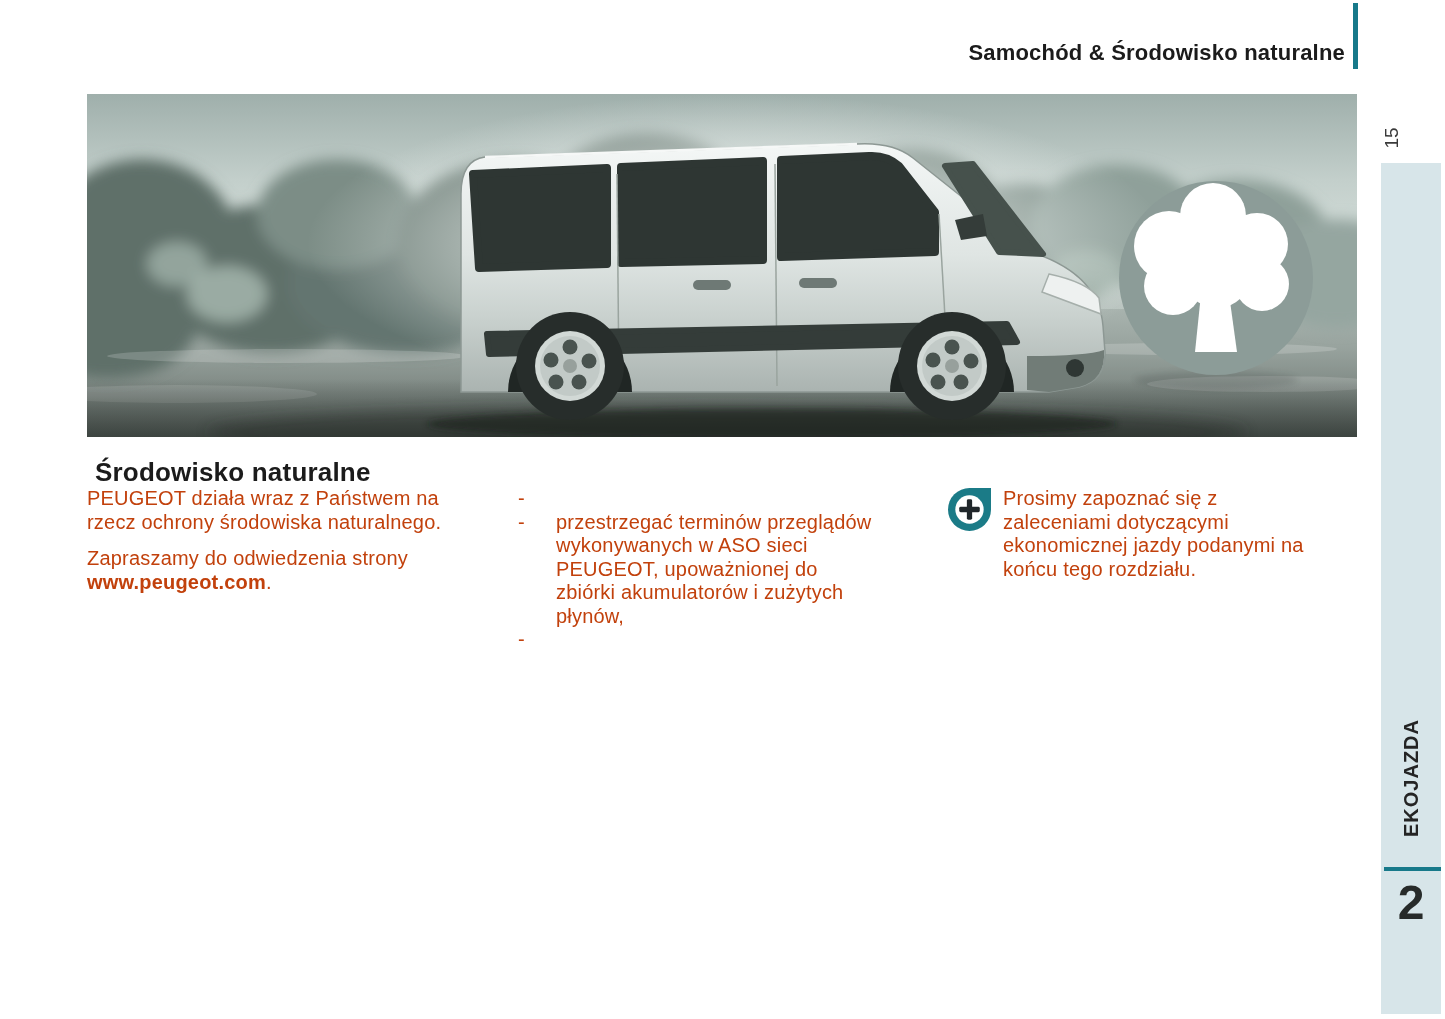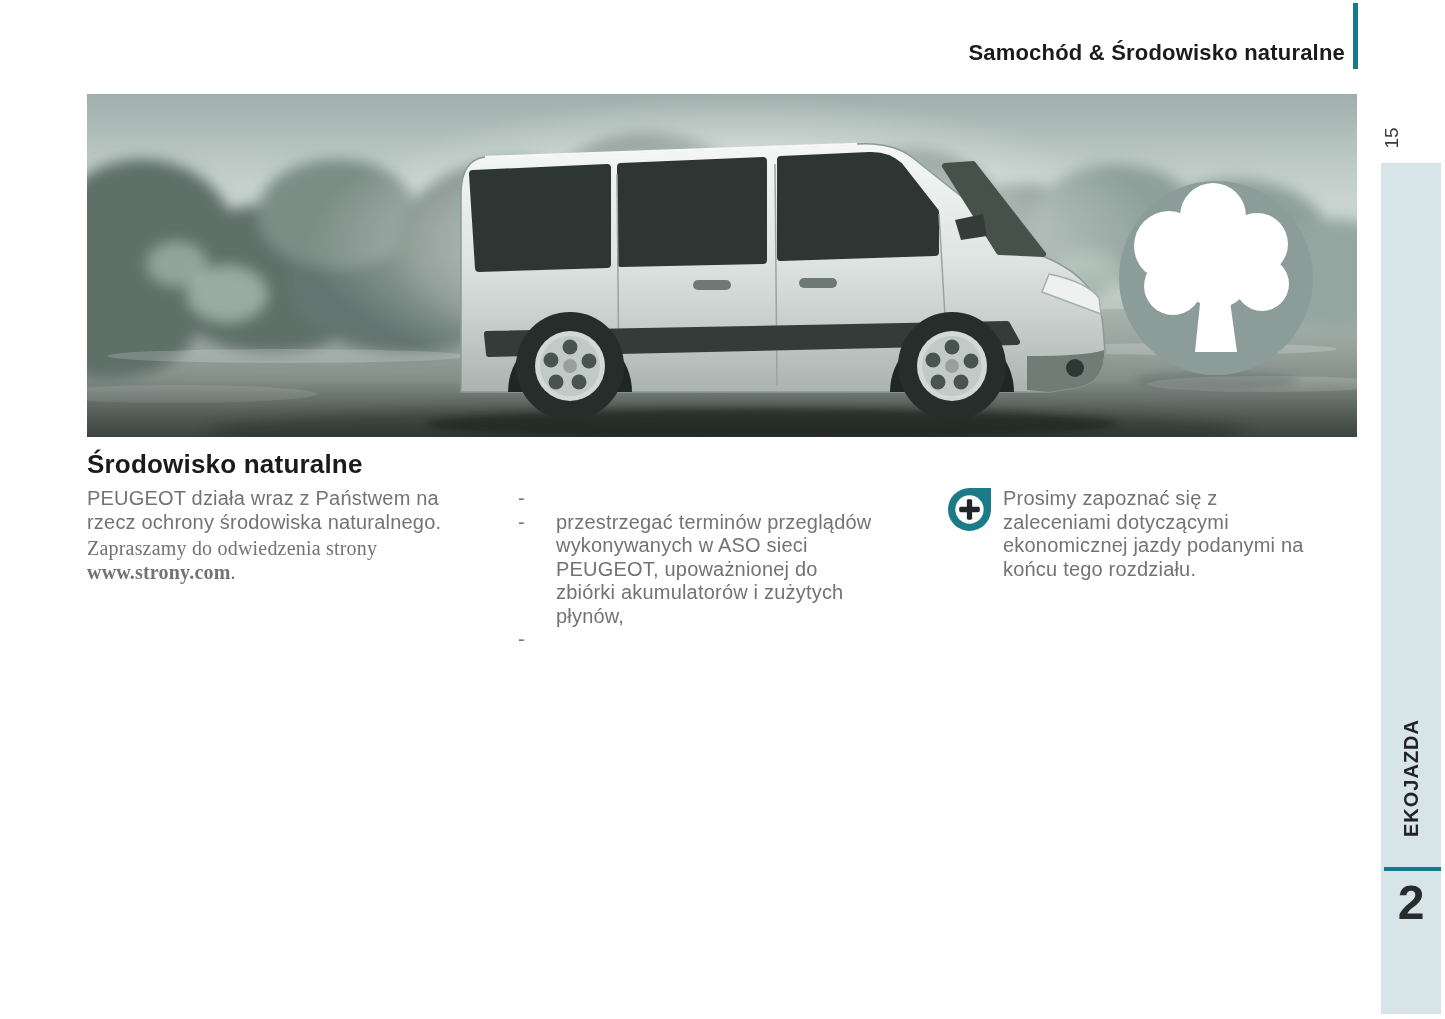--- a/index.html
+++ b/index.html
@@ -99,36 +99,36 @@
     font-size: 48px;
     font-weight: bold;
     color: #272b2a;
   }
 
   
   .section-heading {
     position: absolute;
     left: 87px;
     top: 449px;
-    margin: 0;
+    margin: 8px;
     font-size: 26px;
     font-weight: bold;
     color: #1b1b1b;
     letter-spacing: 0.2px;
   }
   .col {
     position: absolute;
     top: 487px;
     font-size: 20px;
     line-height: 23.5px;
     letter-spacing: 0.2px;
-    color: #737373;
+    color: #c2410c;
   }
   .col p { margin: 0; white-space: pre; }
-  .col p + p { margin-top: 3px; font-family: Liberation Serif, serif; }
+  .col p + p { margin-top: 13px; }
   .col1 { left: 87px;  width: 431px; }
   .col2 { left: 518px; width: 430px; }
   .col3 { left: 948px; width: 409px; }
 
   .bullet { display: flex; }
   .bullet .dash { width: 38px; flex: 0 0 38px; }
   .bullet .btext { white-space: pre; }
 
   .col3 { padding-left: 55px; box-sizing: border-box; }
   .info-icon {
@@ -299,21 +299,21 @@
     <div class="chapter-divider"></div>
     <div class="chapter-number">2</div>
   </aside>
 
   <h1 class="section-heading">Środowisko naturalne</h1>
 
   <section class="col col1">
     <p>PEUGEOT działa wraz z Państwem na
 rzecz ochrony środowiska naturalnego.</p>
     <p><span>Zapraszamy do odwiedzenia strony
-</span><b>www.strony.com</b><span>.</span></p>
+</span><b>www.peugeot.com</b><span>.</span></p>
   </section>
 
   <section class="col col2">
     <div class="bullet">
       <span class="dash">-</span>
     </div>
     <div class="bullet">
       <span class="dash">-</span>
       <div class="btext">przestrzegać terminów przeglądów
 wykonywanych w ASO sieci

